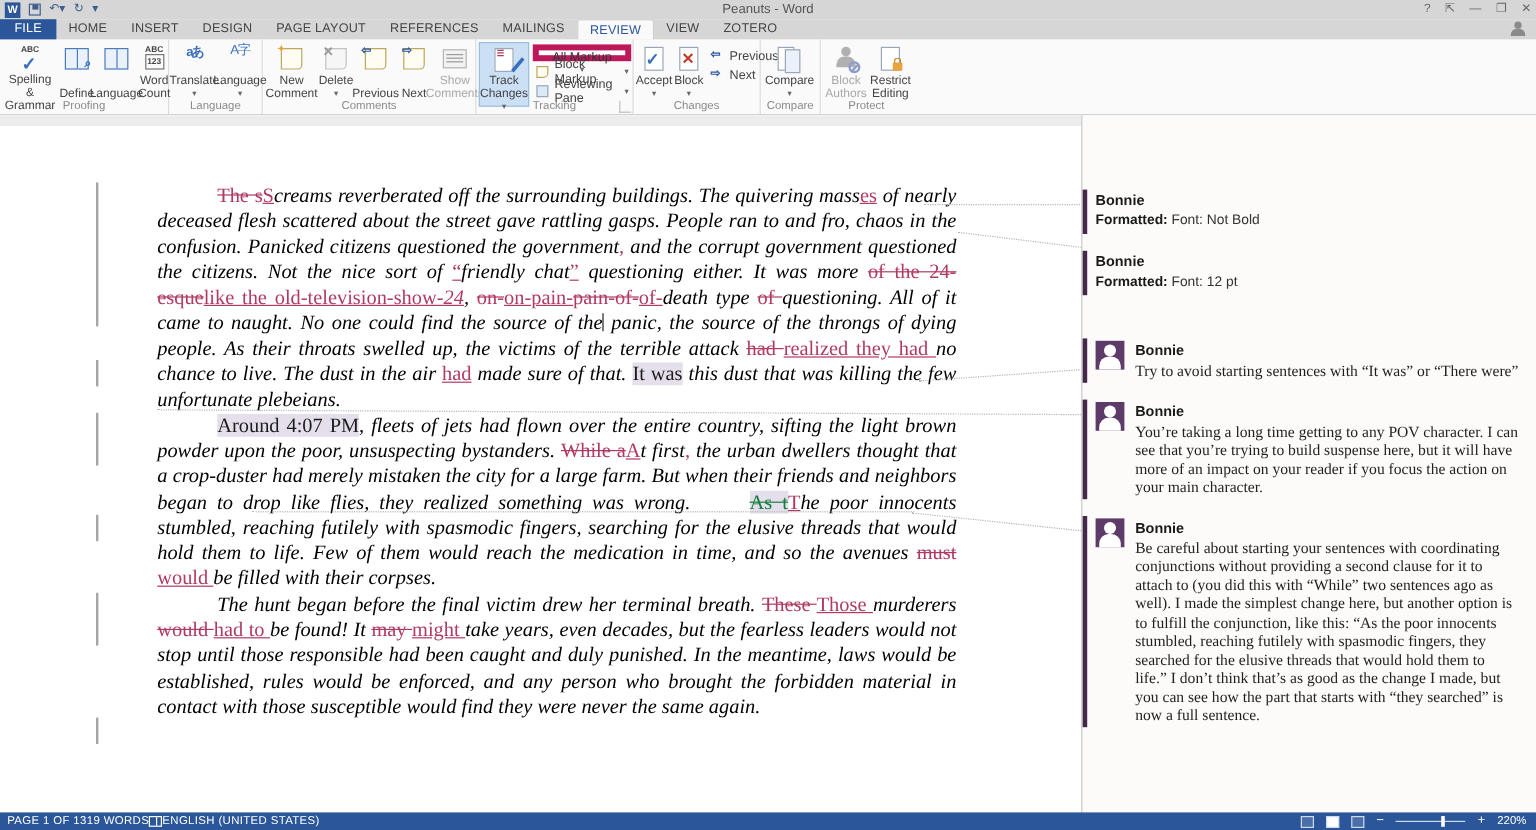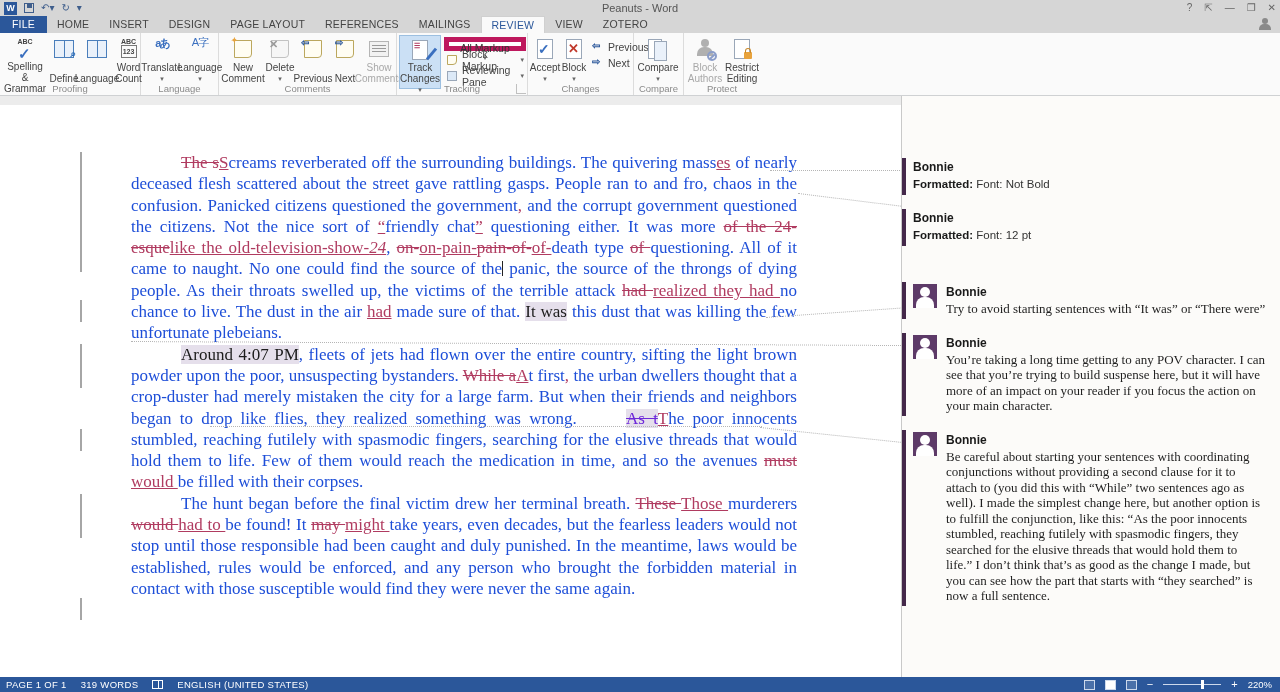--- a/index.html
+++ b/index.html
@@ -76,26 +76,26 @@
   .trans-ic::before { content:"a\3042"; font-size:11px; letter-spacing:-2px; }
   .lang-ic { position:absolute; inset:0; }
   .lang-ic::before { content:"A\5B57"; font-size:11px; color:#3a6fbf; letter-spacing:-1px; }
 
   
   .docarea { position:absolute; top:96px; left:0; width:901px; bottom:15px; background:#fff; overflow:hidden; }
   .doc-topshade { position:absolute; top:0; left:0; right:0; height:9px; background:#ececec; }
   .doc-text { position:absolute; left:131px; top:56px; width:666px; font-family:"Liberation Serif", serif;
               font-size:17px; line-height:21.3px; color:#1c1c1c; text-align:justify; }
   .docp { text-indent:50px; }
-  .run-n { color:#1d4ed8; }
+  .run-n { color:#000000;font-style:italic; }
   .run-del { color:#b03b60; text-decoration:line-through; }
   .run-ins { color:#b03b60; text-decoration:underline; }
   .run-i { font-style:italic; }
   .run-anchor { background:#e5dfeb; color:#1c1c1c; }
-  .run-anchor.run-del { color:#6d28d9;margin-left:41px; }
+  .run-anchor.run-del { color:#15803d;margin-left:41px; }
   .caret { display:inline-block; width:1px; height:15px; background:#222; vertical-align:-2px; }
   .changebar { position:absolute; width:2px; background:#a6a6a6; left:80px; }
   .conn { position:absolute; border-top:1px dotted #b5b5b5; transform-origin:left center; }
 
   
   .markup-pane { position:absolute; top:96px; left:901px; right:0; bottom:15px; background:#fcfbf9;
                  border-left:1px solid #c9c9c9; padding:62px 14px 0 0; overflow:hidden; }
   .fmt-card { border-left:4px solid #44284a; padding:1px 0 3px 7px; margin-bottom:14px; }
   .fmt-card .author { font-size:12px; font-weight:bold; color:#1a1a1a; line-height:17px; }
   .fmt-card .fmt-line { font-size:11.5px; color:#333; line-height:16px; }
@@ -105,21 +105,21 @@
   .avatar { width:24px; height:24px; background:#5d3a68; position:relative; flex:none; margin-right:9px; }
   .avatar::before { content:""; position:absolute; left:7px; top:3px; width:10px; height:10px; border-radius:50%; background:#fff; }
   .avatar::after { content:""; position:absolute; left:3px; top:13px; width:18px; height:11px; border-radius:8px 8px 0 0; background:#fff; }
   .cbody { flex:1; }
   .cbody .author { font-size:12px; font-weight:bold; color:#1a1a1a; line-height:16px; }
   .cbody .ctext { font-family:"Liberation Serif", serif; font-size:13px; color:#1f1f1f; line-height:15.5px; margin-top:1px; }
 
   
   .statusbar { position:absolute; left:0; right:0; bottom:0; height:15px; background:#2b579a; color:#fff;
                font-size:9.5px; display:flex; align-items:center; }
-  .sb-left { display:flex; align-items:center; gap:14px; padding-left:6px; letter-spacing:0.3px;justify-content:center; }
+  .sb-left { display:flex; align-items:center; padding-left:6px; letter-spacing:0.3px;justify-content:center; }
   .sb-book { width:11px; height:9px; border:1px solid #fff; position:relative; }
   .sb-book::before { content:""; position:absolute; left:50%; top:0; bottom:0; width:1px; background:#fff; }
   .sb-right { margin-left:auto; display:flex; align-items:center; gap:10px; padding-right:8px; }
   .sb-view { width:11px; height:10px; border:1px solid #cdd9ec; background:rgba(255,255,255,0.15); }
   .sb-view.active { background:#fff; }
   .zoom-track { width:58px; height:1px; background:#cdd9ec; position:relative; }
   .zoom-thumb { position:absolute; top:-4px; left:38px; width:3px; height:9px; background:#fff; }
   .zoom-sign { font-size:11px; color:#fff; line-height:1; }
 </style>
 </head>

